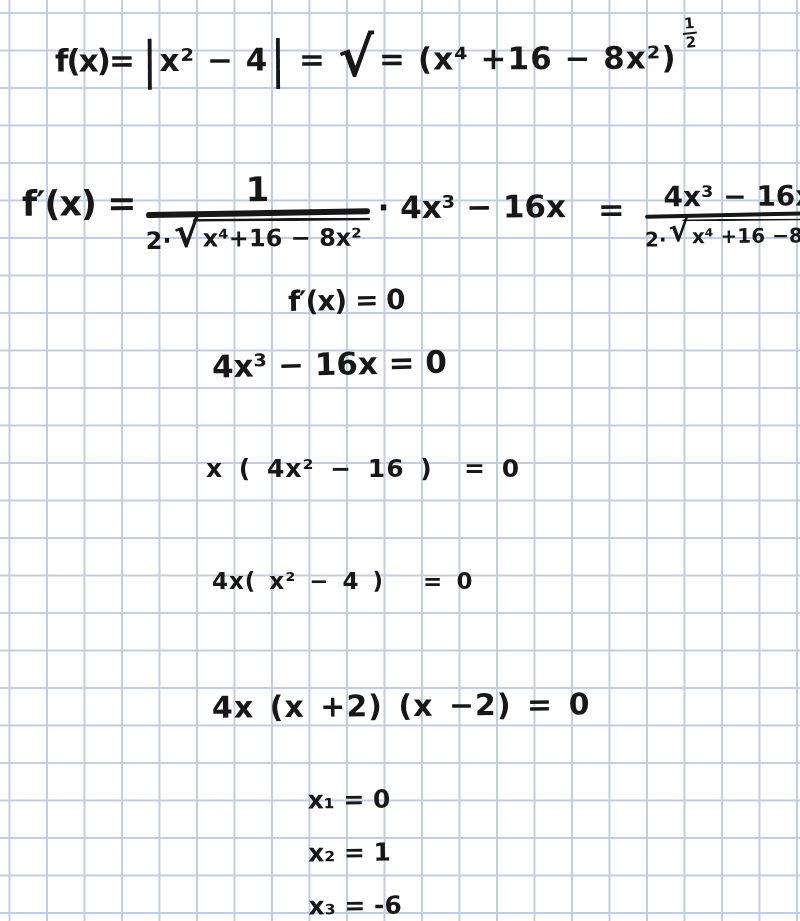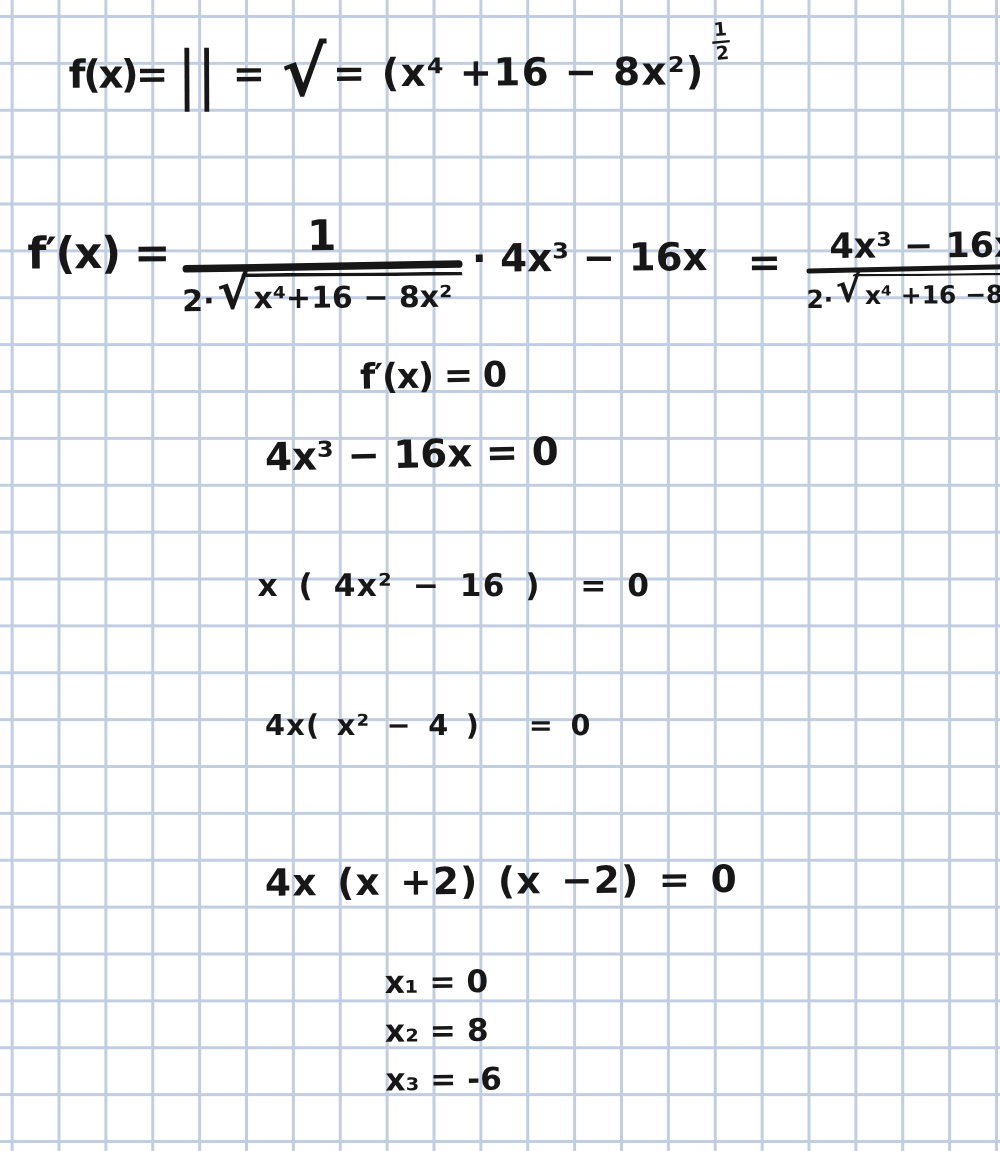--- a/index.html
+++ b/index.html
@@ -64,31 +64,32 @@
 
   
   .l3{left:288px;top:284px;font-size:28px;transform:rotate(-1deg);letter-spacing:-1px;}
   .l4{left:212px;top:346px;font-size:31px;transform:rotate(-1.2deg);letter-spacing:0px;}
   .l5{left:206px;top:454px;font-size:25px;word-spacing:6px;letter-spacing:1px;}
   .l6{left:212px;top:568px;font-size:23px;word-spacing:4px;letter-spacing:1px;}
   .l7{left:212px;top:688px;font-size:30px;word-spacing:4px;letter-spacing:1px;transform:rotate(-0.5deg);}
 
   
   .roots{left:308px;top:766px;display:block;font-size:25px;line-height:39px;transform:rotate(-0.5deg);}
-  .root-row{height:39px;}
+  .root-row{height:39px;margin-top:14px;}
 </style>
 </head>
 <body>
 
 <div class="page">
 
   <div class="line l1">
     <span class="t lhs">f(x)=</span>
     <span class="abs-group">
       <span class="abs-bar">|</span>
+      <span class="t abs-body">x² − 4</span>
       <span class="abs-bar">|</span>
     </span>
     <span class="t eq">=</span>
     <span class="sqrt">
       <span class="radical">√</span>
     </span>
     <span class="t eq">=</span>
     <span class="pow-group">
       <span class="t pow-base">(x⁴ +16 − 8x²)</span>
       <span class="exp-frac">
@@ -127,17 +128,17 @@
   </div>
 
   <div class="line l3">f′(x) = 0</div>
   <div class="line l4">4x³ − 16x = 0</div>
   <div class="line l5">x ( 4x² − 16 )&nbsp;&nbsp;= 0</div>
   <div class="line l6">4x( x² − 4 )&nbsp;&nbsp;&nbsp;= 0</div>
   <div class="line l7">4x (x +2) (x −2) = 0</div>
 
   <div class="line roots">
     <div class="root-row">x₁ = 0</div>
-    <div class="root-row">x₂ = 8</div>
+    <div class="root-row">x₂ = 1</div>
     <div class="root-row">x₃ = -6</div>
   </div>
 
 </div>
 
 </body></html>

